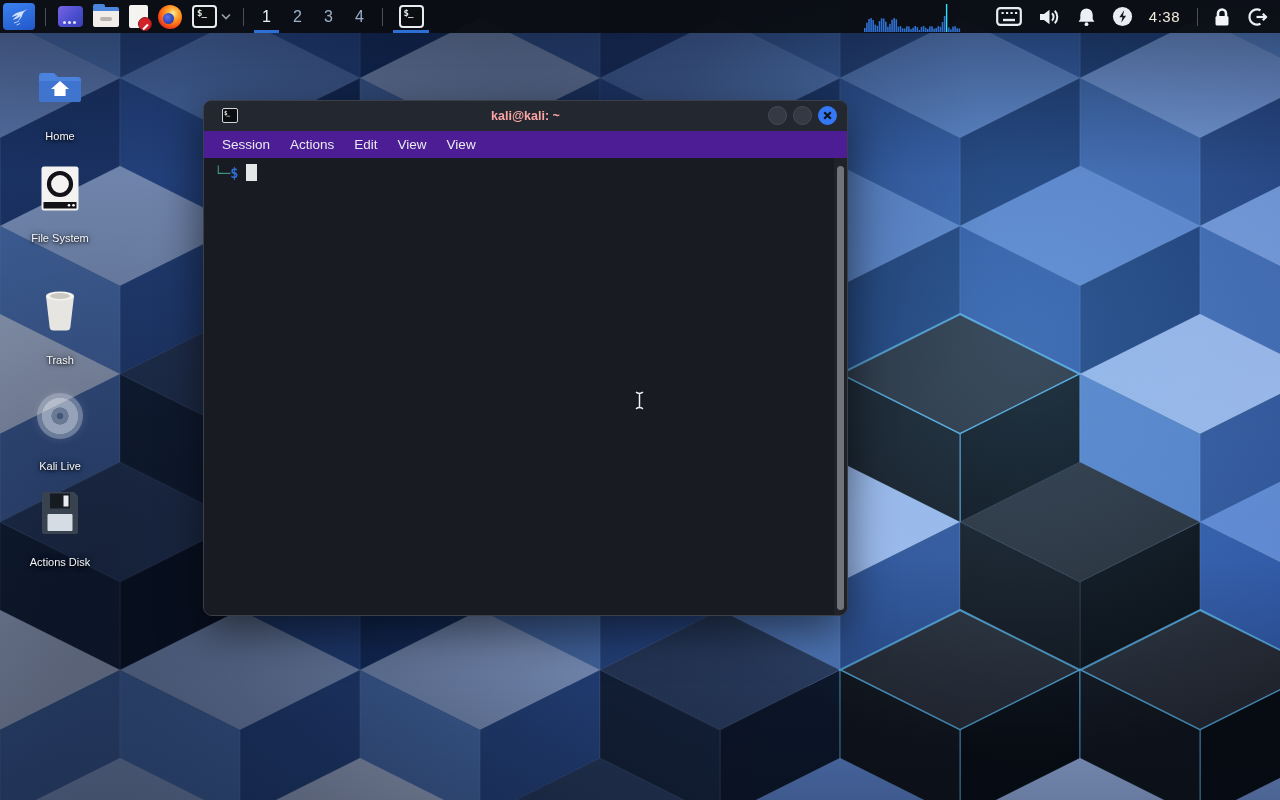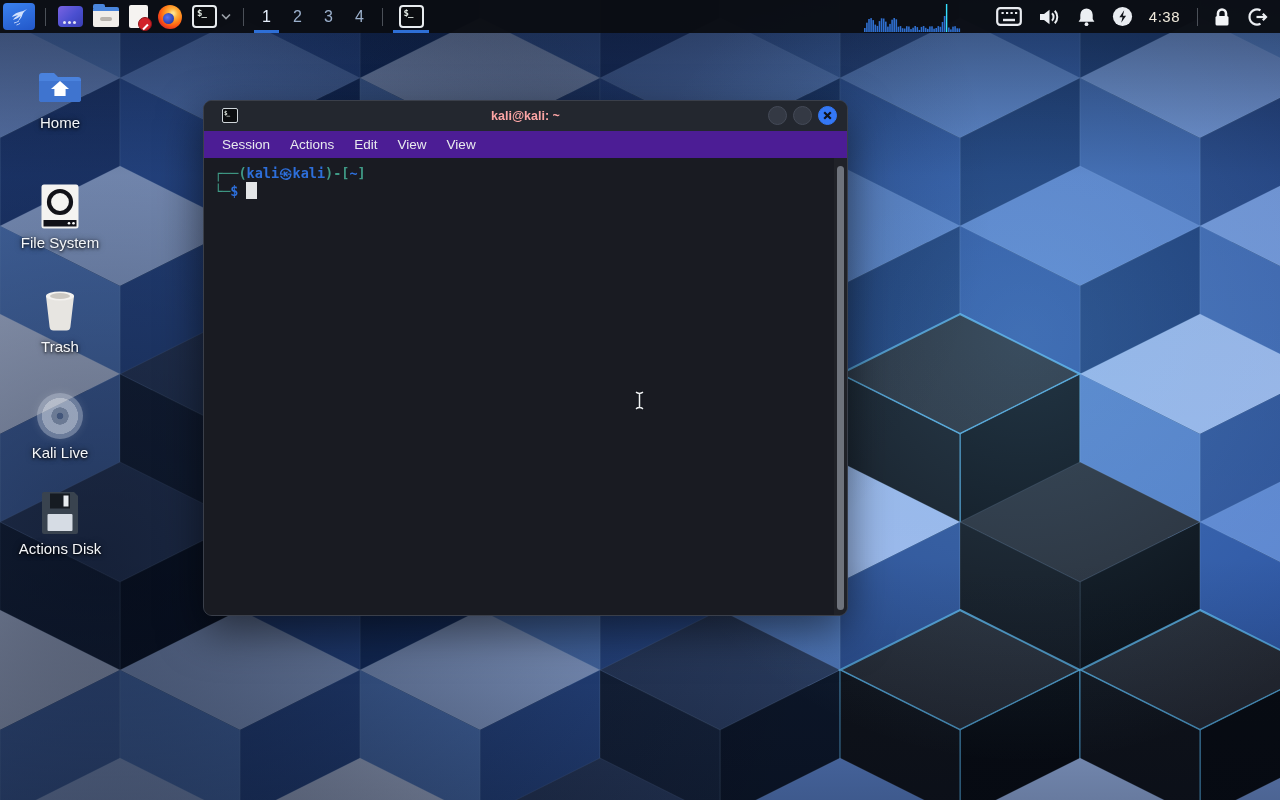--- a/index.html
+++ b/index.html
@@ -64,21 +64,21 @@
              position:relative; }
 
   #cpu-graph { margin-right:26px; display:flex; align-items:flex-end; height:33px; }
   .tray { margin:0 8px; display:flex; align-items:center; }
   #clock { font-size:15px; color:#efe9db; margin:0 10px 0 8px; letter-spacing:.5px; }
 
   
   .dicon { position:absolute; left:14px; width:92px; display:flex; flex-direction:column;
            align-items:center; z-index:10; cursor:default; }
   .dicon .art { height:48px; display:flex; align-items:center; justify-content:center; }
-  .dicon .lbl { margin-top:4px; font-size:15px; color:#f4f6f9;
+  .dicon .lbl { margin-top:20px; font-size:11px; color:#f4f6f9;
                 text-shadow:0 1px 3px rgba(0,0,0,.95), 0 0 6px rgba(0,0,0,.6); }
   .kali-disc { width:46px; height:46px; border-radius:50%;
     background:radial-gradient(circle, rgba(140,150,165,.25) 0 10%, rgba(150,160,175,.6) 11% 26%,
                rgba(238,242,248,.55) 27% 55%, rgba(200,208,222,.42) 56% 100%);
     box-shadow:0 0 10px rgba(255,255,255,.12); }
 
   
   #term-win { position:absolute; left:203px; top:100px; width:645px; height:516px; z-index:20;
               border-radius:9px; border:1px solid #3a3f4a; background:#23272f;
               box-shadow:0 16px 44px rgba(0,0,0,.55); overflow:hidden;
@@ -441,21 +441,21 @@
 <div class="dicon" style="top:62px">
   <div class="art">
     <svg width="46" height="38" viewBox="0 0 46 38">
       <path d="M2 9a3 3 0 013-3h12l4 4h20a3 3 0 013 3v19a3 3 0 01-3 3H5a3 3 0 01-3-3z" fill="#4a82dd"></path>
       <path d="M2 14h42v18a3 3 0 01-3 3H5a3 3 0 01-3-3z" fill="#3f74cf"></path>
       <path d="M23 14l-9 8h3.4v7h11.2v-7H32z" fill="#ffffff"></path>
     </svg>
   </div>
   <div class="lbl">Home</div>
 </div>
-<div class="dicon" style="top:182px">
+<div class="dicon" style="top:164px">
   <div class="art">
     <svg width="40" height="47" viewBox="0 0 40 47">
       <rect x="1.5" y="1.5" width="37" height="44" rx="2.5" fill="#f4f3f1"></rect>
       <circle cx="20" cy="19" r="11" fill="none" stroke="#121218" stroke-width="4.2"></circle>
       <rect x="3.5" y="37" width="33" height="6.5" fill="#121218"></rect>
       <circle cx="29" cy="40.2" r="1.3" fill="#fff"></circle>
         <circle cx="33.5" cy="40.2" r="1.3" fill="#fff"></circle>
     </svg>
   </div>
   <div class="lbl">File System</div>
@@ -506,23 +506,20 @@
   </div>
   <div id="menubar">
     <div class="mitem">Session</div>
     <div class="mitem">Actions</div>
     <div class="mitem">Edit</div>
     <div class="mitem">View</div>
     <div class="mitem">View</div>
   </div>
   <div id="term-content">
     <div>
-      <span class="pg">┌──(</span><span class="pb">kali</span><span class="pb">㉿</span><span class="pb">kali</span><span class="pg">)-[</span><span class="pb">~</span><span class="pg">]</span>
-    </div>
-    <div>
       <span class="pg">└─</span><span class="pb">$</span><span id="cursor"></span>
     </div>
     <div id="scrollbar-track">
       <div id="scrollbar-thumb"></div>
     </div>
   </div>
 </div>
 
 <svg id="ibeam" width="15" height="21" viewBox="0 0 15 21">
   <path d="M4 2.2c1.6 1.2 2.1 1.2 3.5 1.2s1.9 0 3.5-1.2M4 18.8c1.6-1.2 2.1-1.2 3.5-1.2s1.9 0 3.5 1.2M7.5 3.4v14.2" stroke="#15181e" stroke-width="3.4" fill="none"></path>

